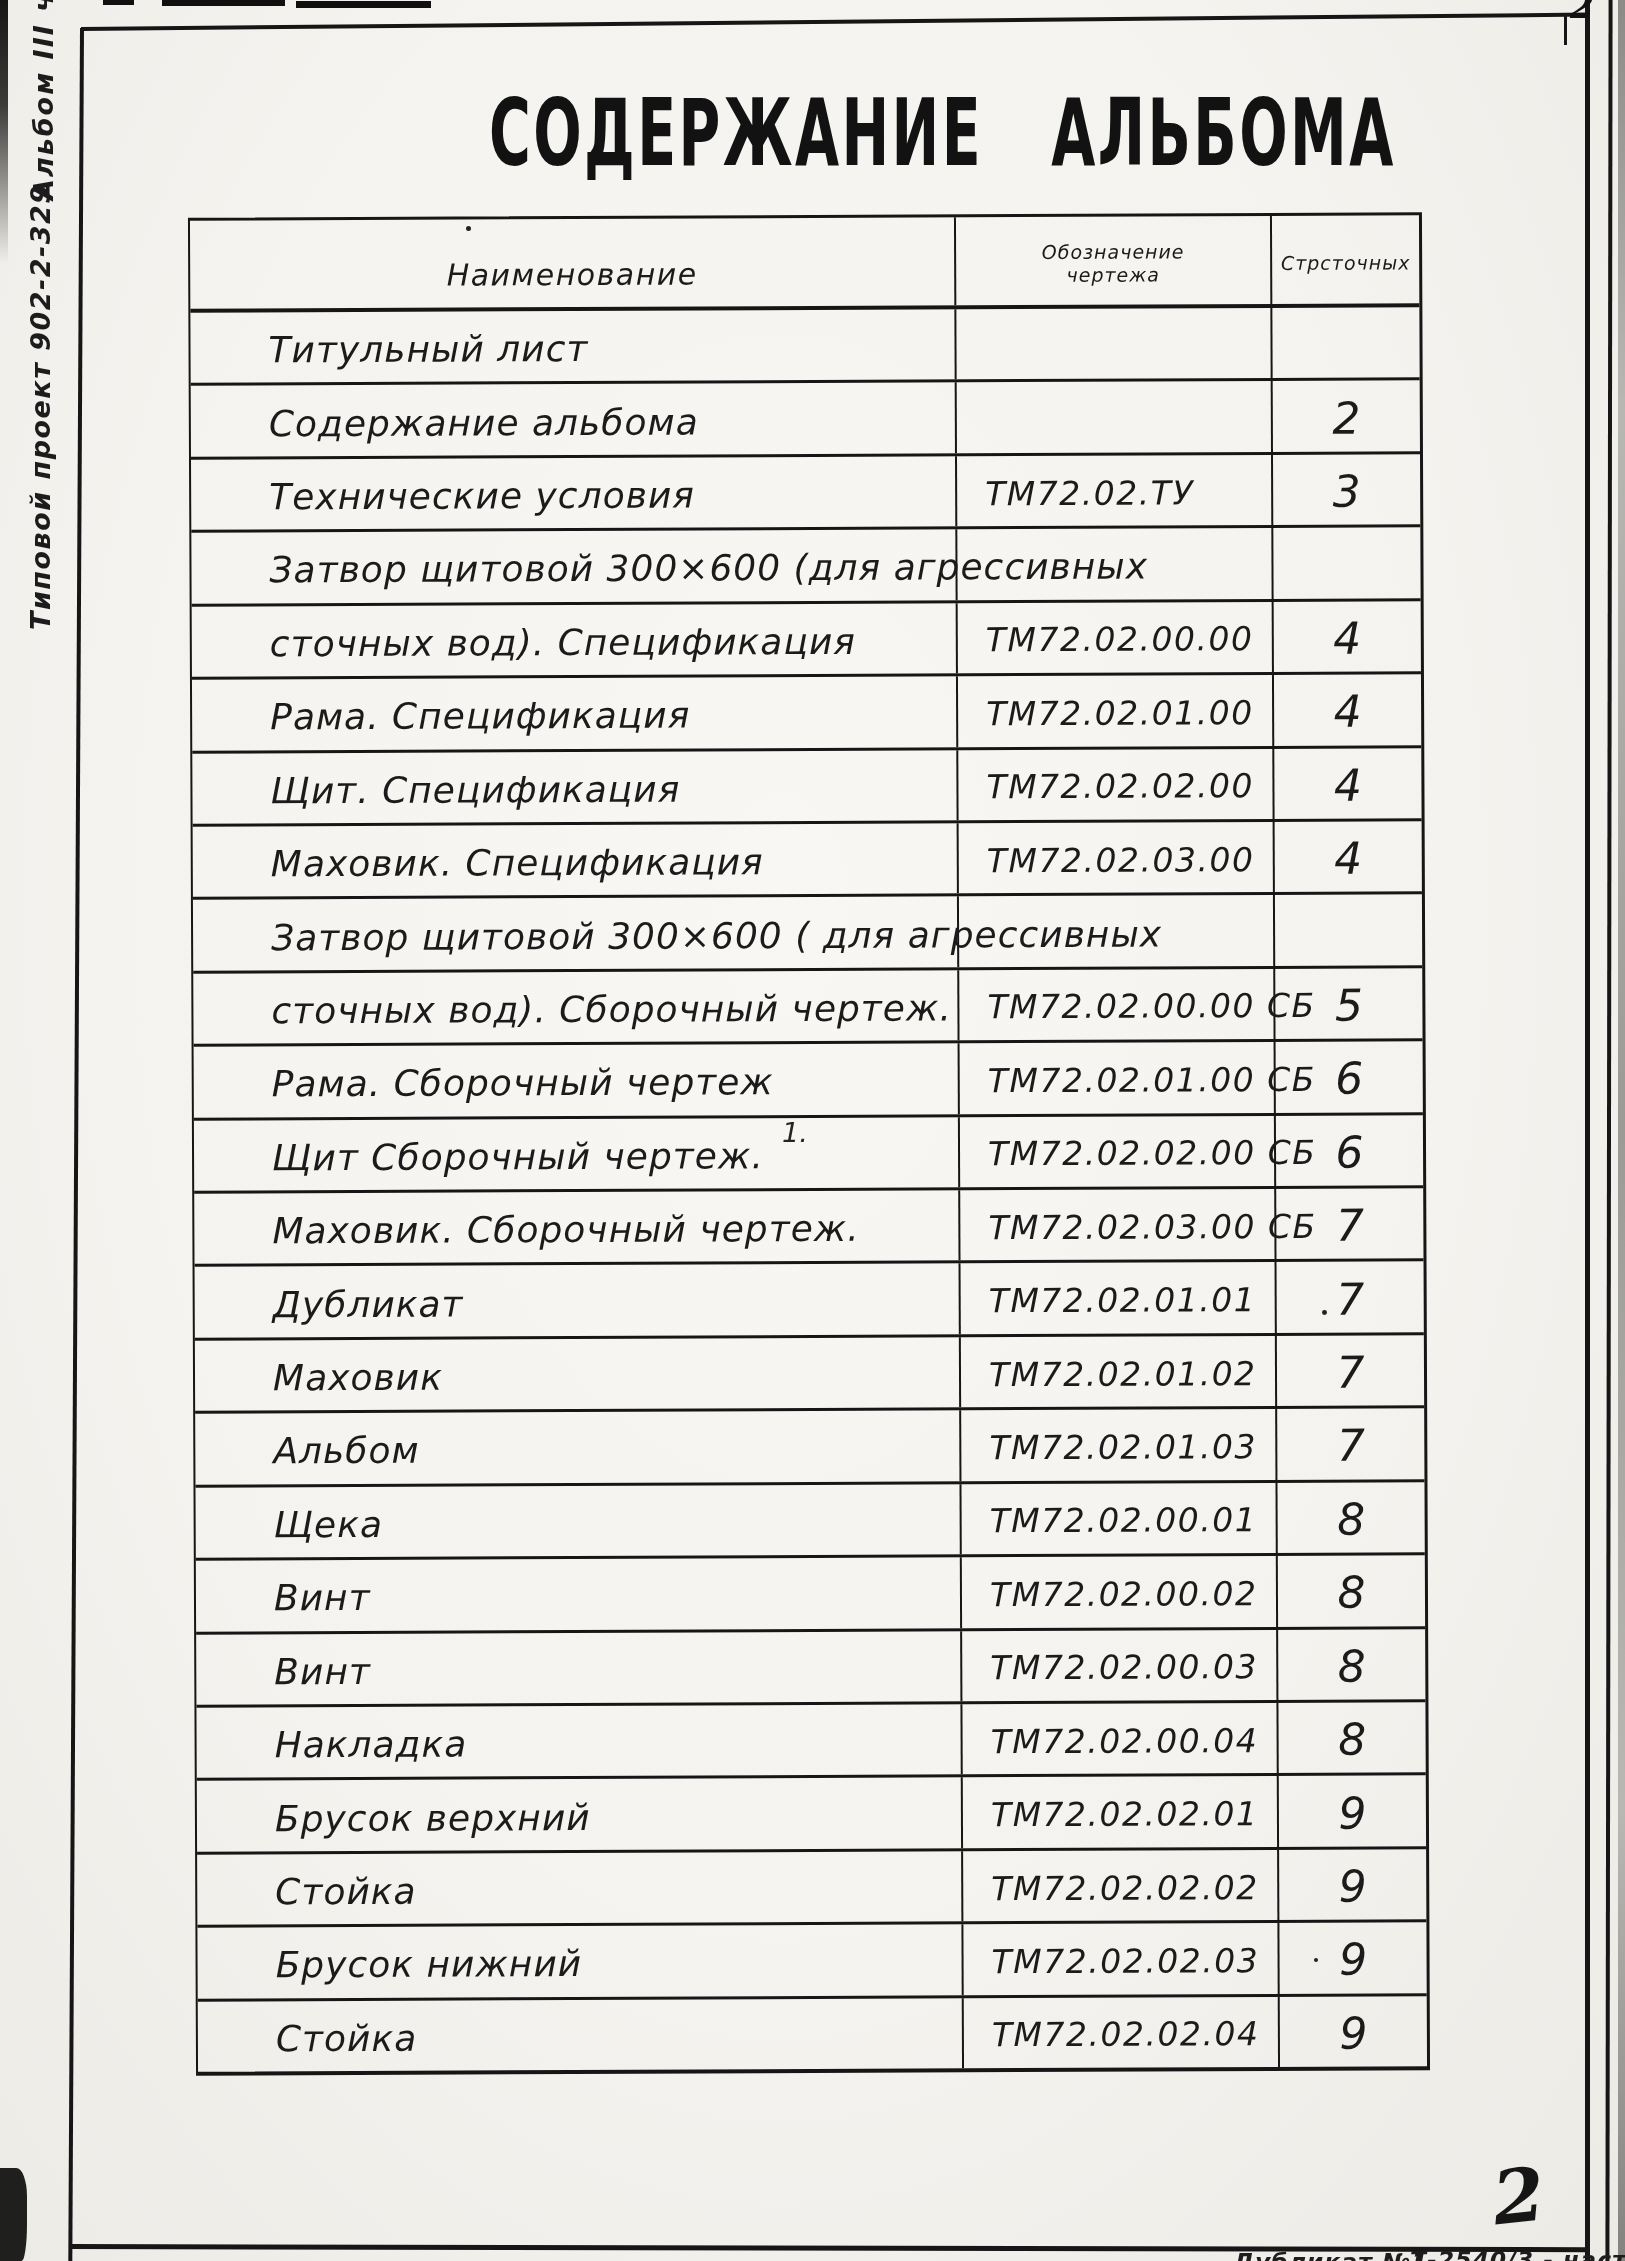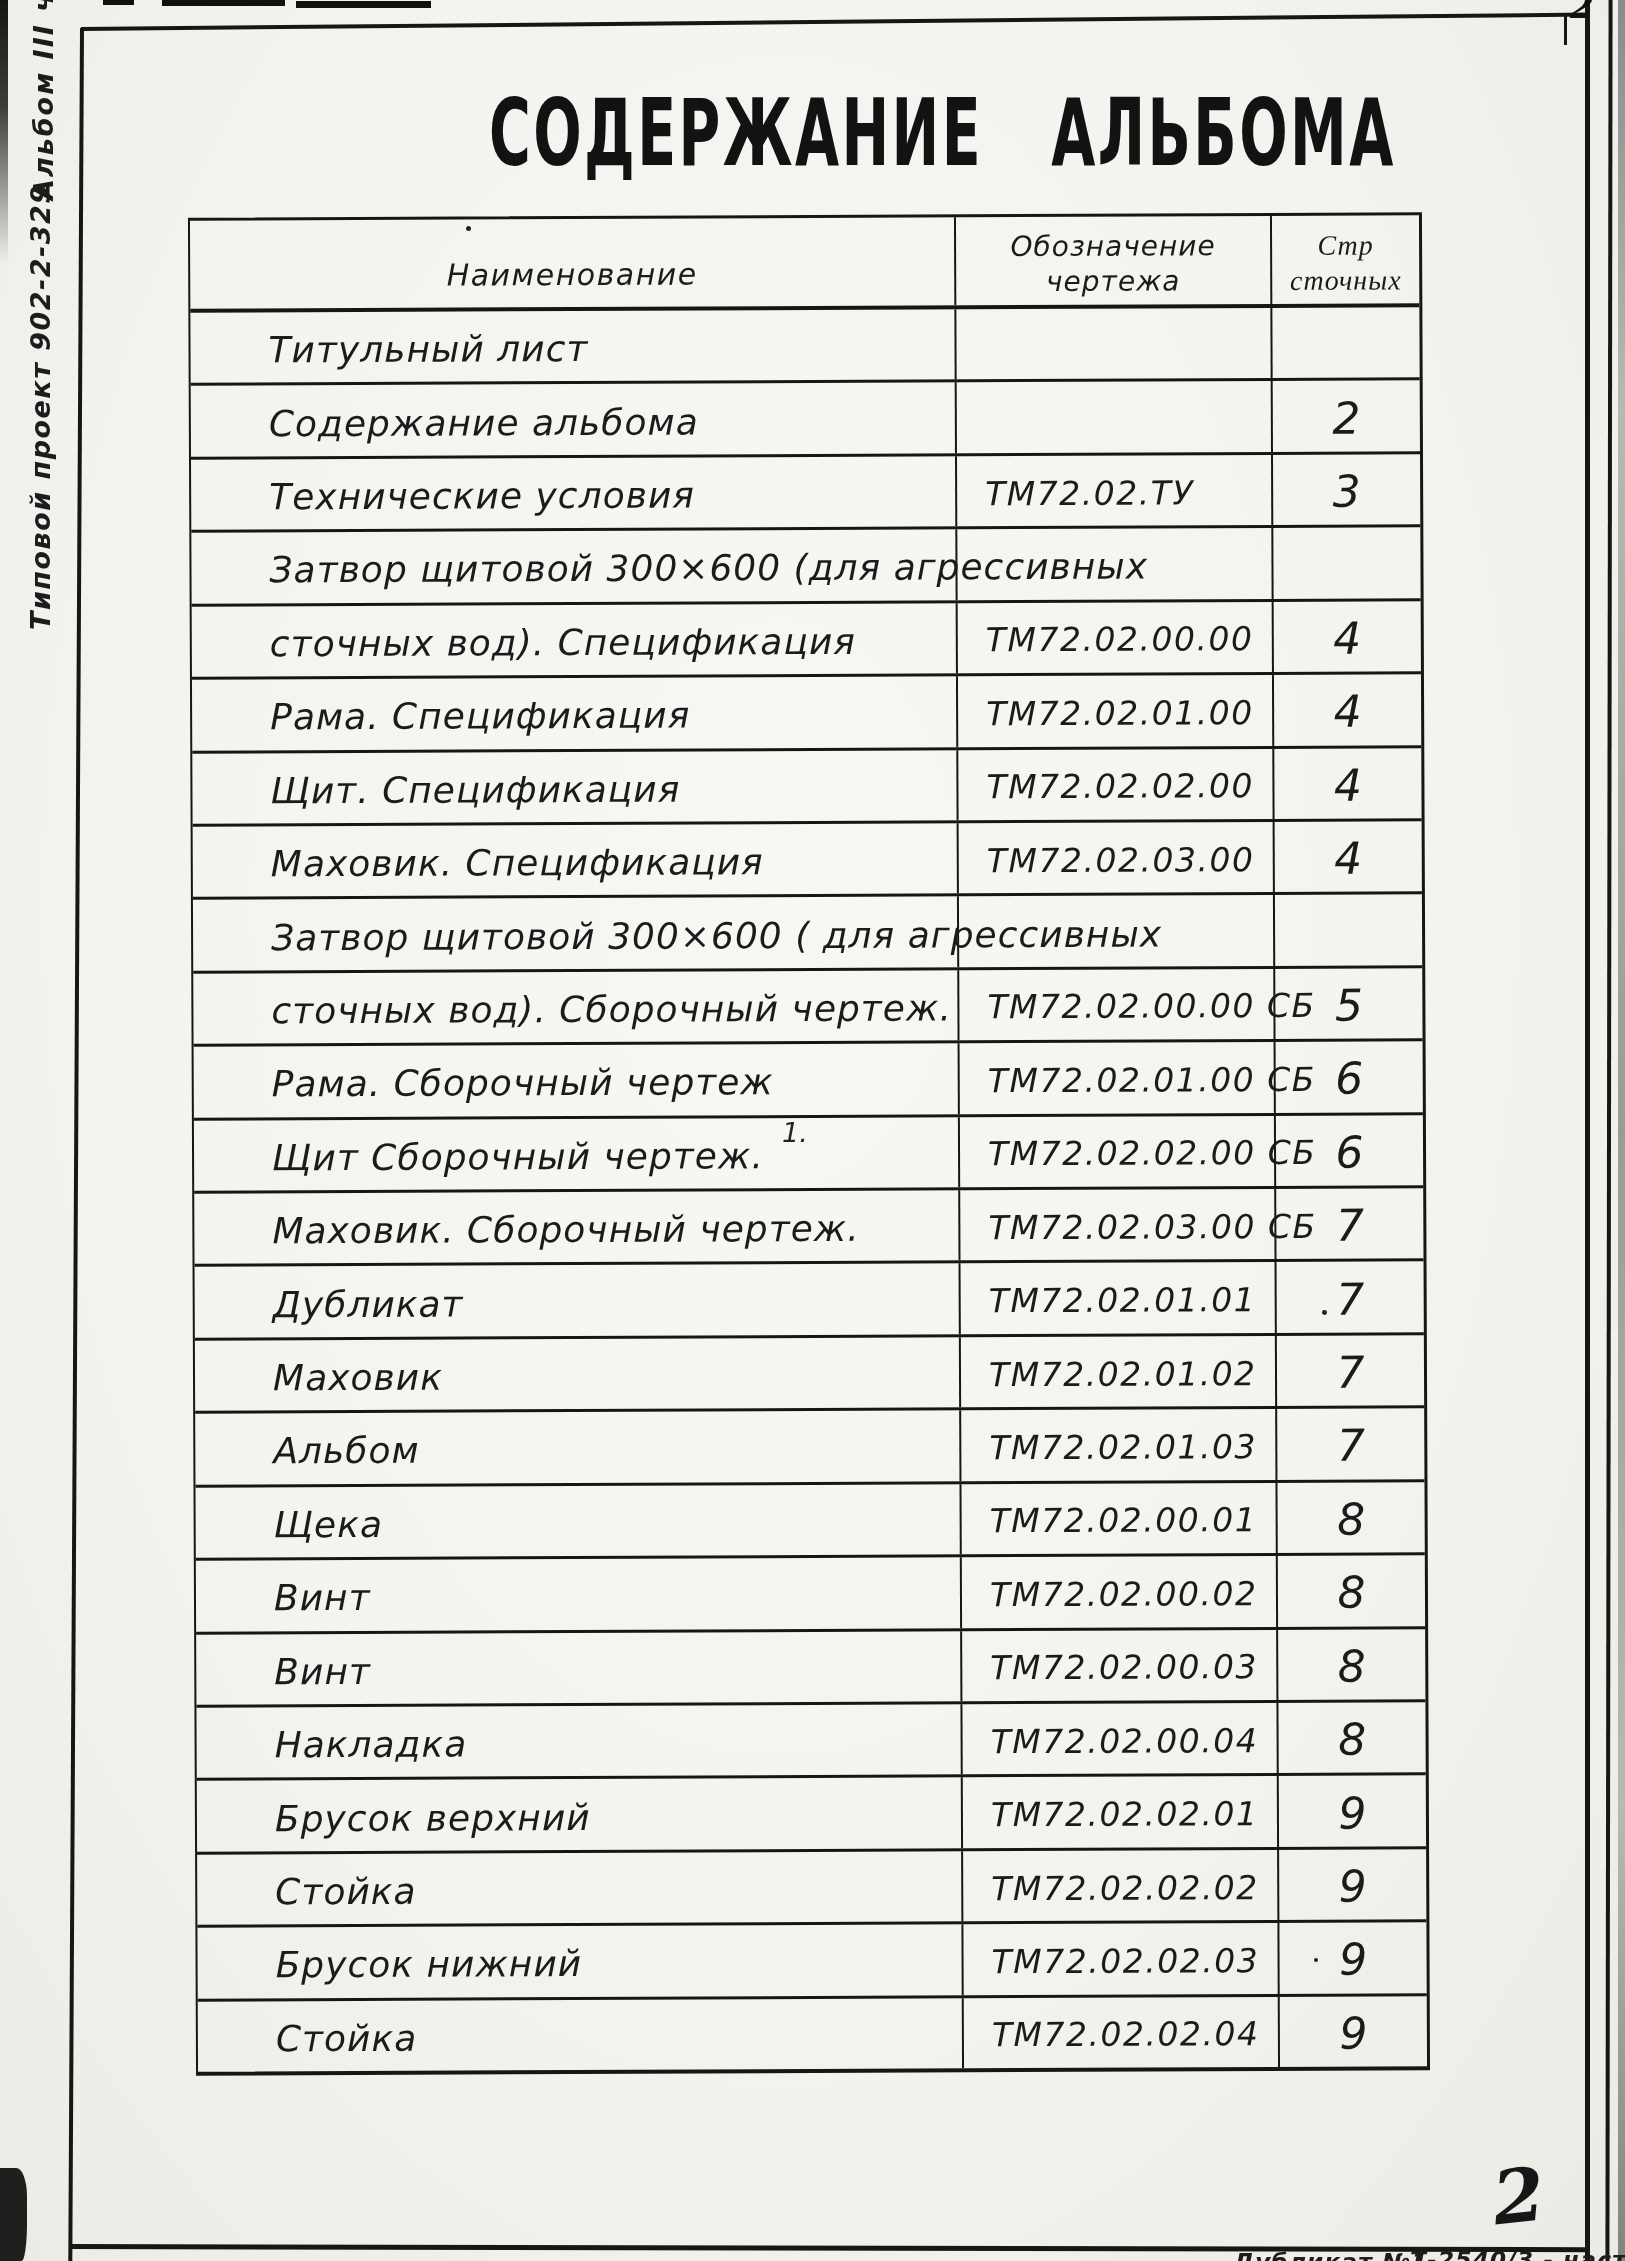--- a/index.html
+++ b/index.html
@@ -109,25 +109,25 @@
   .row + .row{ border-top:3.9px solid var(--line); }
   .c{ display:flex; align-items:center; }
   .c-name{ width:766px; border-right:2.9px solid var(--line); padding-left:78px; padding-top:4.9px;}
   .c-desig{ width:316px; border-right:2.9px solid var(--line); padding-left:28px; padding-top:3.9px;}
   .c-page{ flex:1; justify-content:center; padding-top:2.9px;}
 
   .h-name{ width:766px; border-right:2.9px solid var(--line);
     display:flex; align-items:center; justify-content:center; padding-top:22.5px;}
   .h-desig{ width:316px; border-right:2.9px solid var(--line);
     display:flex; flex-direction:column; align-items:center; justify-content:center; padding-top:6.9px;}
-  .h-page{ flex:1; display:flex; flex-direction:column; align-items:center; justify-content:center; padding-top:6.9px;font-family:Liberation Serif, serif;}
+  .h-page{ flex:1; display:flex; align-items:center; justify-content:center; padding-top:6.9px;}
 
   .hand{ font-style:italic; color:#1b1b1b; }
   .h-name .hand{ font-size:30px; letter-spacing:1.5px; }
-  .h-desig .hand,.h-page .hand{ font-size:28px; line-height:1.25; letter-spacing:1px; }
+  .h-desig .hand,.h-page .hand{ font-size:19px; line-height:1.25; letter-spacing:1px; }
 
   .t-name{ font-size:36px; letter-spacing:1px; white-space:nowrap; }
   .t-desig{ font-size:33px; letter-spacing:1.5px; white-space:nowrap; }
   .t-page{ font-size:44px; }
 
   
   .dot{ position:absolute; background:#222; border-radius:50%; }
   .dot-hdr{ left:466px; top:226px; width:5.4px; height:5.4px; }
   .dot-p7{ left:1322px; top:1310px; width:4.9px; height:4.9px; }
   .dot-p9{ left:1314px; top:1958px; width:4.4px; height:4.4px; }

